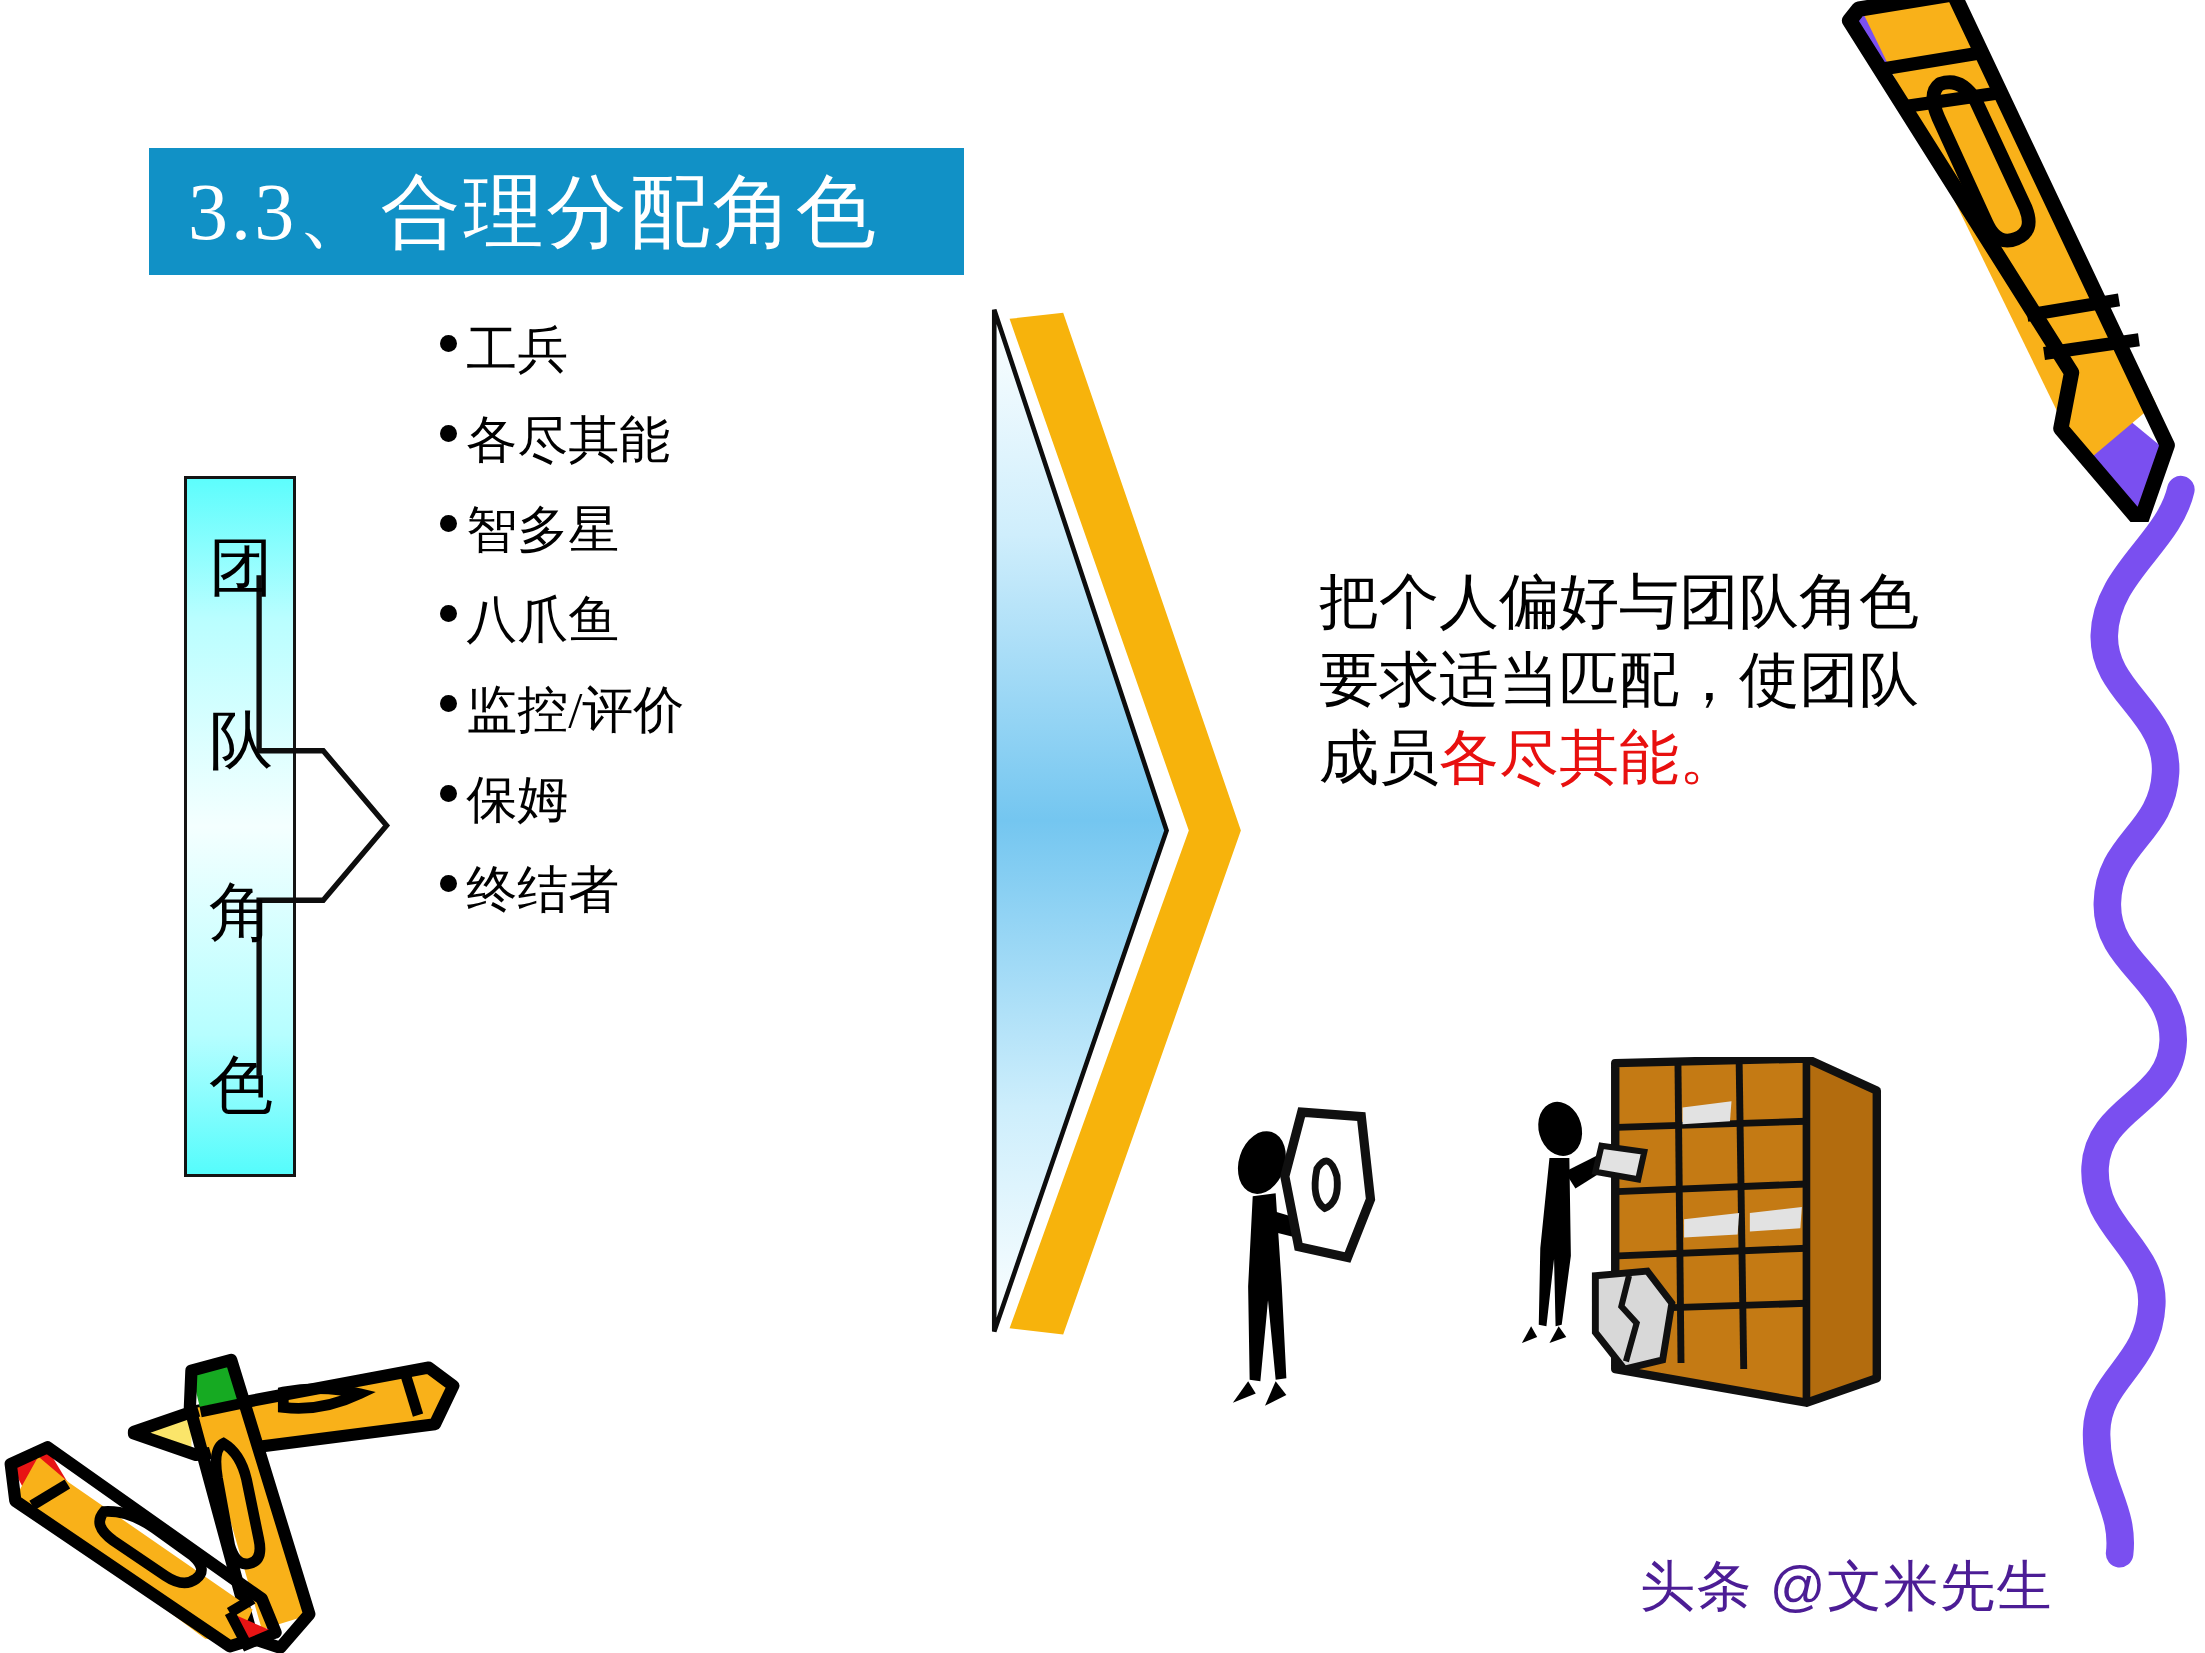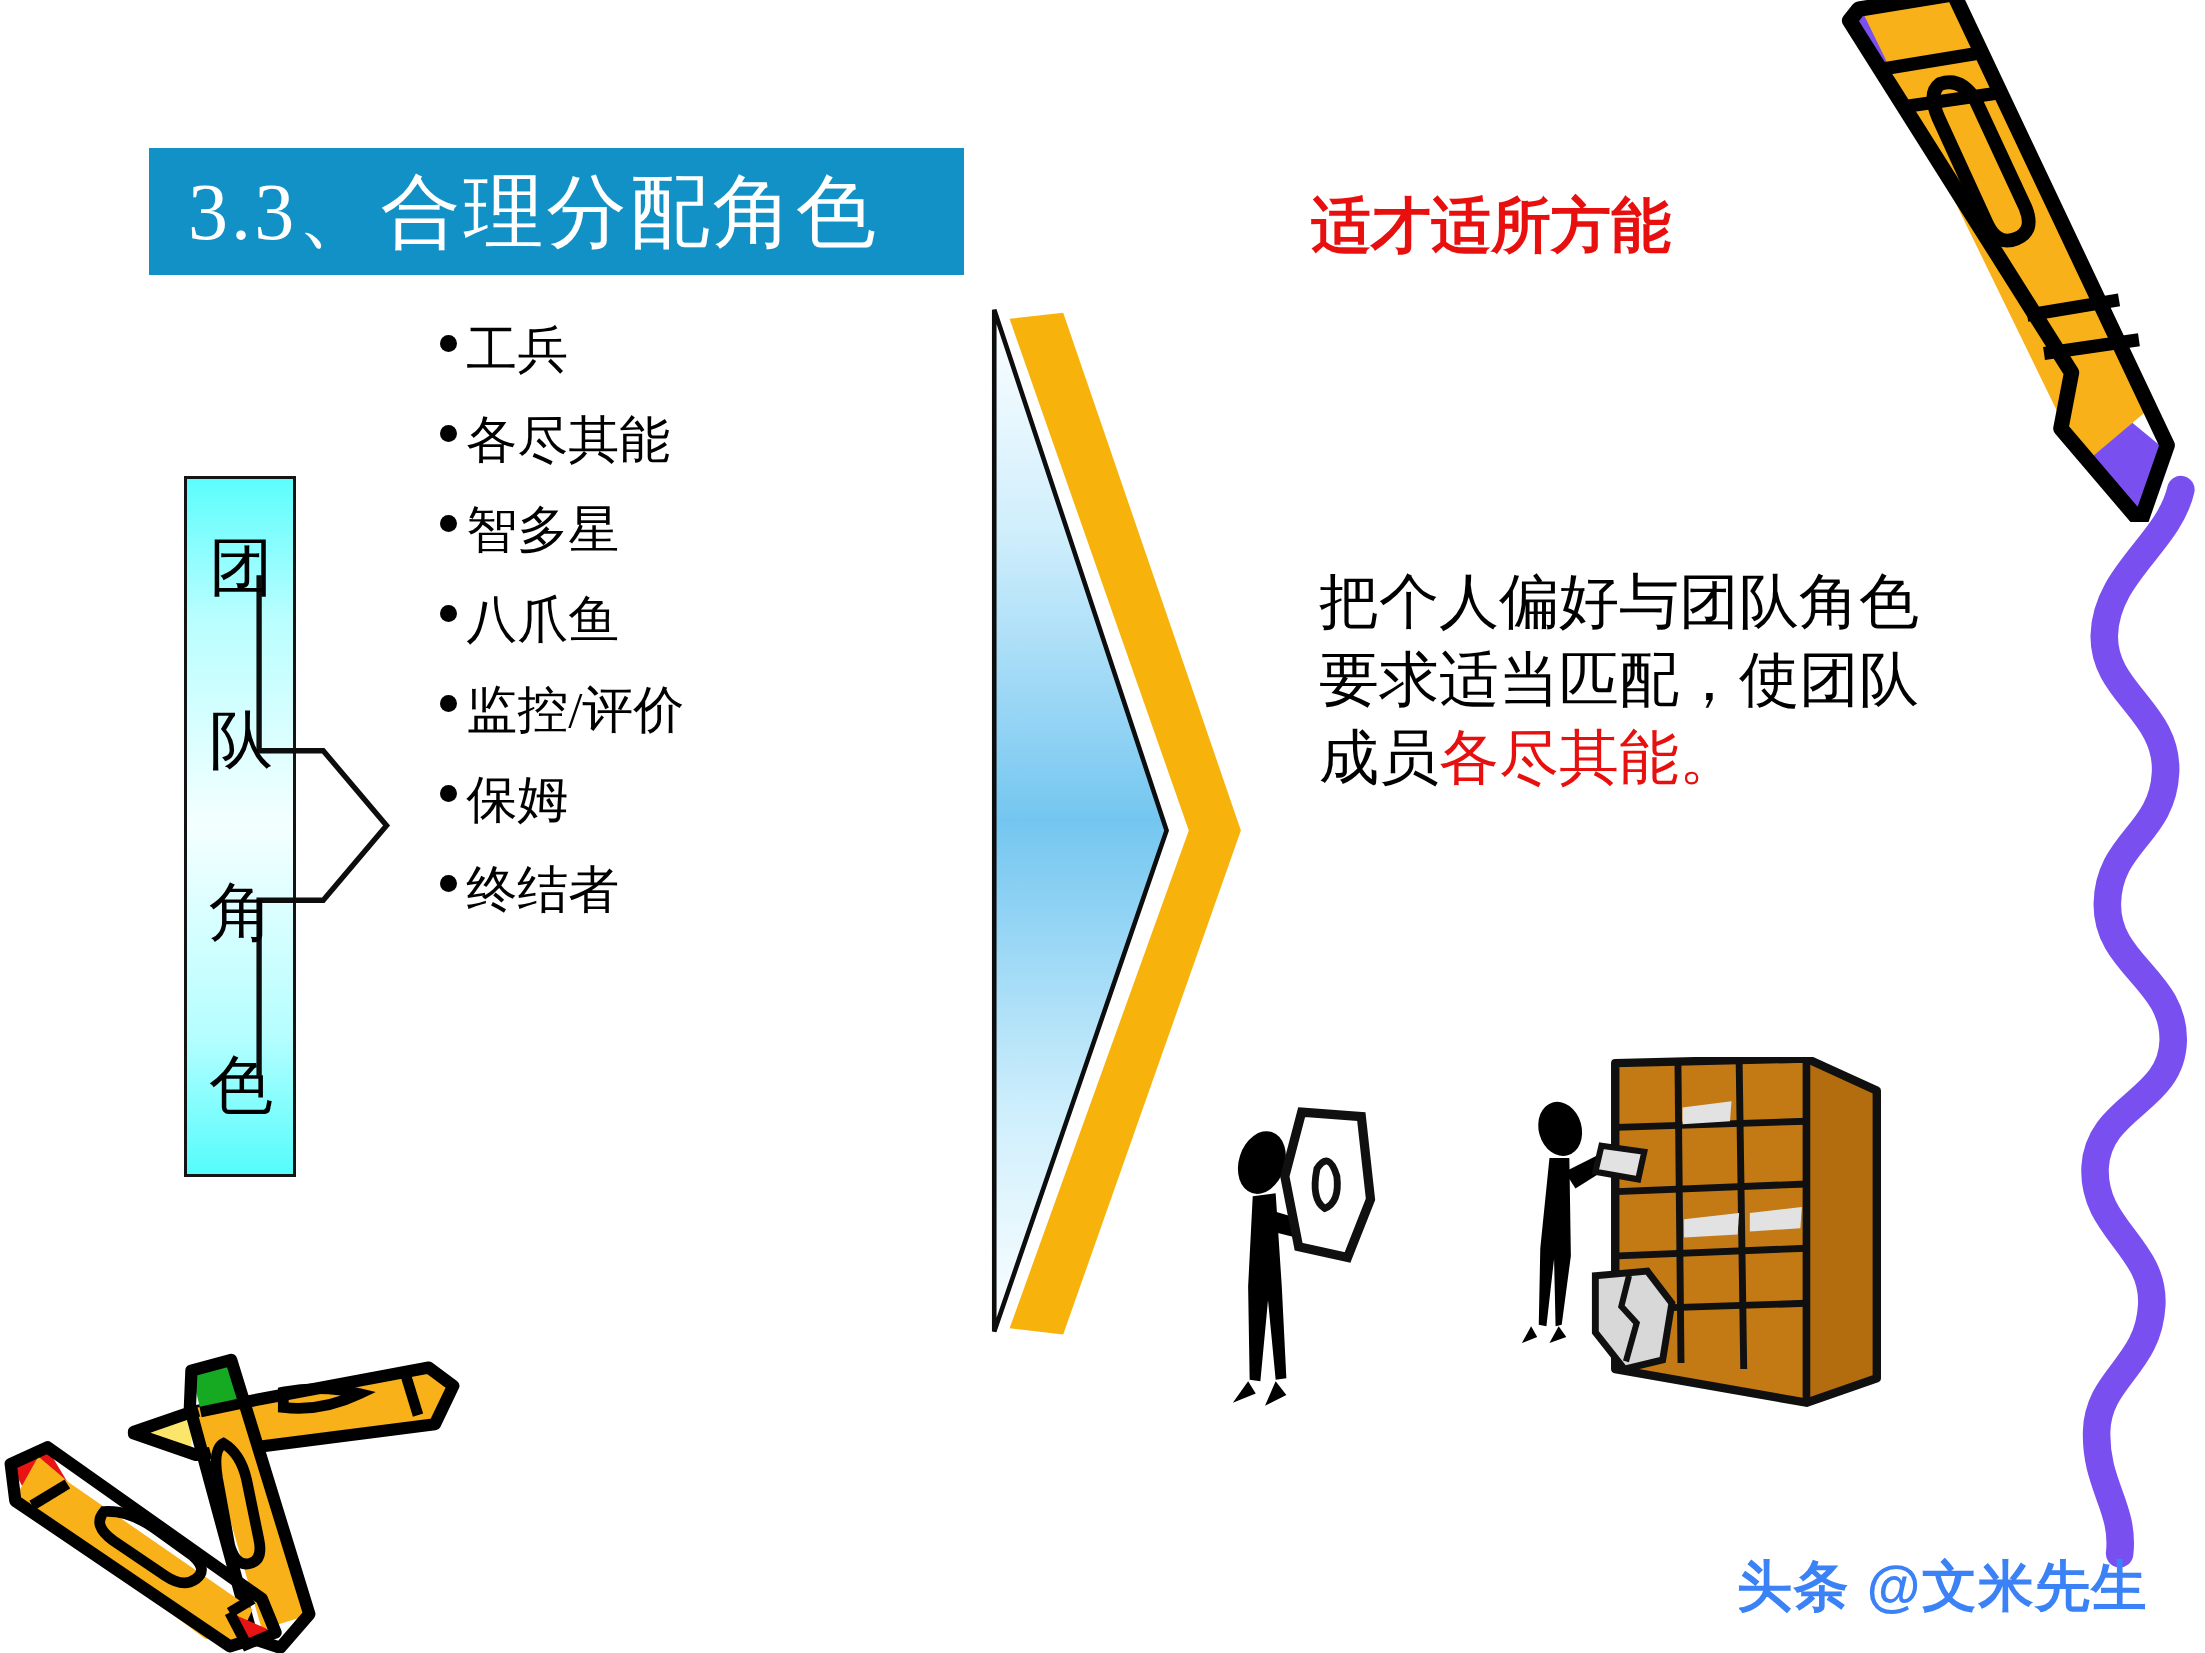--- a/index.html
+++ b/index.html
@@ -145,29 +145,28 @@
     font-size: 60px;
     line-height: 1.30;
     font-family: "Liberation Serif", "DejaVu Serif", serif;
     margin-left: 8px;
   }
   .para-red { color: #e8100f; }
 
   
   #watermark {
     position: absolute;
-    left: 1737px;
+    left: 1640px;
     top: 1550px;
-    color: #3b82f6;
+    color: #4c1d95;
     font-size: 55px;
     letter-spacing: 1.5px;
     white-space: nowrap;
     font-family: "Liberation Sans", "DejaVu Sans", sans-serif;
     z-index: 9;
-    font-weight: bold;
   }
 
   
   #crayon-top-right { position: absolute; left: 1819px; top: -13.8px; width: 398px; height: 536px; z-index: 4; }
   #squiggle-right  { position: absolute; left: 1991px; top: 459px; width: 222px; height: 1133px; z-index: 3; }
   #crayons-bottom-left { position: absolute; left: 0px; top: 1317px; width: 490px; height: 337px; z-index: 4; }
   #people-shelf { position: absolute; left: 1225px; top: 1057px; width: 704px; height: 413px; z-index: 2; }
 </style>
 </head>
 <body>
@@ -230,21 +229,20 @@
       <stop offset="100%" stop-color="#fdffff"></stop>
     </linearGradient>
   </defs>
 
   <path d="M 28 22 L 262 690 L 28 1340 L 98 1348 L 330 690 L 98 14 Z" fill="#f7b30c"></path>
 
   <path d="M 8 10 L 233 690 L 8 1344 Z" fill="url(#triGrad)" stroke="#0d0d0d" stroke-width="6"></path>
 </svg>
 
 <div id="headline-red">
-  <div>适才适所方能</div>
 </div>
 
 <div id="body-paragraph"><span>把个人偏好与团队角色要求适当匹配，使团队成员</span><span class="para-red">各尽其能。</span></div>
 
 <svg id="crayon-top-right" viewBox="0 0 520 700">
   <g>
 
     <path d="M 330 505 L 455 608 L 420 700 L 318 580 Z" fill="#7a4ff0"></path>
 
     <path d="M 38 40 L 150 22 L 205 92 L 88 116 Z" fill="#7a4ff0"></path>

